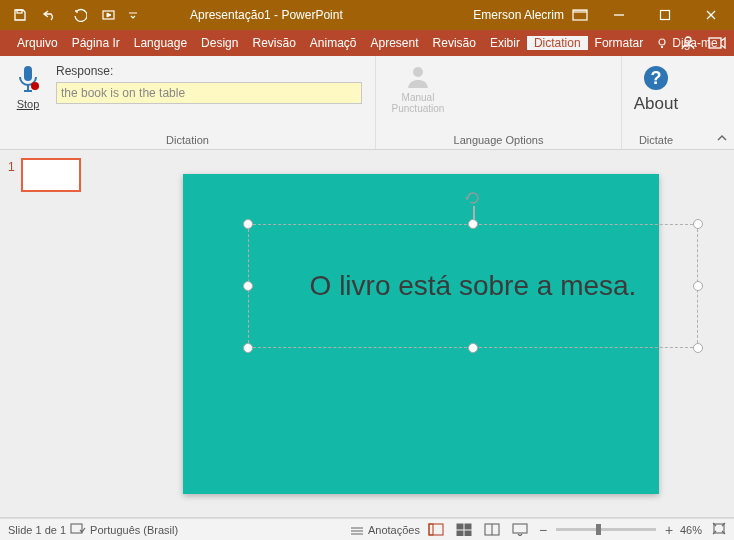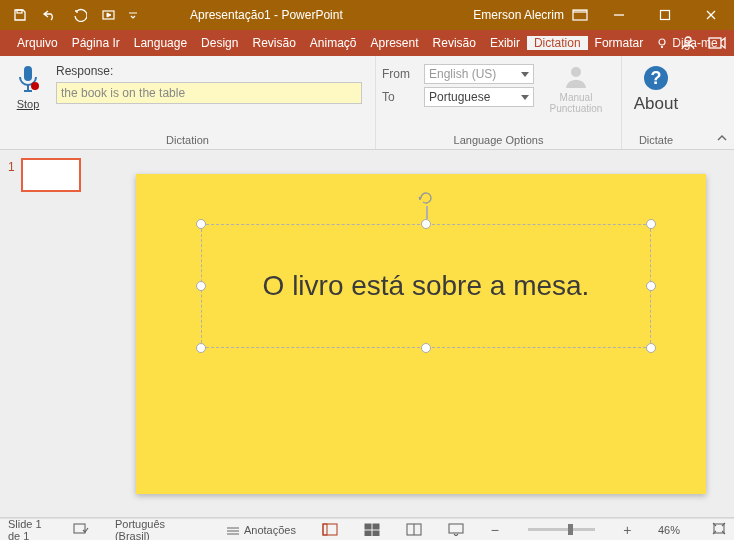--- a/index.html
+++ b/index.html
@@ -53,36 +53,36 @@
 
   .ribbon-collapse { position:absolute; right:6px; bottom:4px; font-size:10px; color:#666; }
 
   
   .workspace { height: 368px; display:flex; background:#eeeeee; border-bottom: 1px solid #d4d4d4;}
   .thumbs { width: 108px; background:#eeeeee; padding: 8px 8px; }
   .thumb-row { display:flex; gap:6px; align-items:flex-start; }
   .thumb-num { font-size:12px; color:#b7472a; padding-top:2px; }
   .thumb { width: 60px; height: 34px; background:#fff; border: 2px solid #e8603c; box-shadow: 0 0 0 1px #fff inset;}
   .slide-area { flex:1; position:relative; background:#eeeeee; display:flex; align-items:center; justify-content:center; }
-  .slide { width: 570px; height: 320px; background:#fde047; box-shadow: 0 2px 6px rgba(0,0,0,.25); position:relative; }
+  .slide { width: 476px; height: 320px; background:#14b8a6; box-shadow: 0 2px 6px rgba(0,0,0,.25); position:relative; }
   
   
   .textbox { position:absolute; left: 65px; top: 50px; width: 450px; height: 124px; }
   .tb-frame { position:absolute; inset:0; border: 1.5px dashed #b0b0b0; }
   .handle { position:absolute; width:10px; height:10px; background:#fff; border:1.5px solid #aaa; border-radius:50%; }
   .h-tl{left:-5px;top:-5px}.h-tm{left:calc(50% - 5px);top:-5px}.h-tr{right:-5px;top:-5px}
   .h-ml{left:-5px;top:calc(50% - 5px)}.h-mr{right:-5px;top:calc(50% - 5px)}
   .h-bl{left:-5px;bottom:-5px}.h-bm{left:calc(50% - 5px);bottom:-5px}.h-br{right:-5px;bottom:-5px}
   .rotate { position:absolute; left:calc(50% - 8px); top:-34px; width:16px; height:16px; }
   .rotate svg { stroke:#999; fill:none; }
   .rotate-line { position:absolute; left:50%; top:-18px; width:1.5px; height:13px; background:#b0b0b0; }
   .slide-text { position:absolute; inset:0; display:flex; align-items:center; justify-content:center; font-size: 28px; color:#3b3b3b; font-weight:400; }
 
   
-  .statusbar { height: 22px; background:#f3f3f3; border-top:1px solid #e0e0e0; display:flex; align-items:center; font-size:11px; color:#555; padding: 0 8px; gap:26px; }
+  .statusbar { height: 22px; background:#f3f3f3; border-top:1px solid #e0e0e0; display:flex; align-items:center; font-size:11px; color:#555; padding: 0 8px; gap:4px; }
   .statusbar .spacer { flex:1; }
   .statusbar .vbtn { width:24px; height:18px; display:flex; align-items:center; justify-content:center; }
   .statusbar .vbtn svg { stroke:#666; fill:#666; }
   .statusbar .vbtn.active svg { stroke:#b7472a; fill:#b7472a; }
   .zoom-slider { width: 100px; height: 3px; background:#c8c8c8; position:relative; margin: 0 2px; }
   .zoom-slider .knob { position:absolute; left:40px; top:-4px; width:5px; height:11px; background:#7a7a7a; }
   .zm { font-size:14px; color:#666; width:14px; text-align:center; }
 </style>
 </head>
 <body>
@@ -193,32 +193,20 @@
       <div class="response-area">
         <div class="lbl">Response:</div>
         <input class="response-input" type="text" readonly="" value="the book is on the table" style="">
       </div>
     </div>
     <div class="group-label">Dictation</div>
   </div>
 
   <div class="group" style="width:246px">
     <div class="group-body">
-      <div class="lang-grid">
-        <div class="lab">From</div>
-        <div class="combo disabled">
-          <span>English (US)</span>
-            <span class="tri"></span>
-        </div>
-        <div class="lab">To</div>
-        <div class="combo">
-          <span>Portuguese</span>
-            <span class="tri"></span>
-        </div>
-      </div>
       <div class="manual-btn">
         <svg width="26" height="26" viewBox="0 0 26 26">
             <circle cx="13" cy="8" r="5" fill="#cfcfcf"></circle>
             <path d="M3 24c1-6 5-8 10-8s9 2 10 8z" fill="#cfcfcf"></path>
           </svg>
         <div class="lbl"><span>Manual</span><br><span>Punctuation</span></div>
       </div>
     </div>
     <div class="group-label">Language Options</div>
   </div>

